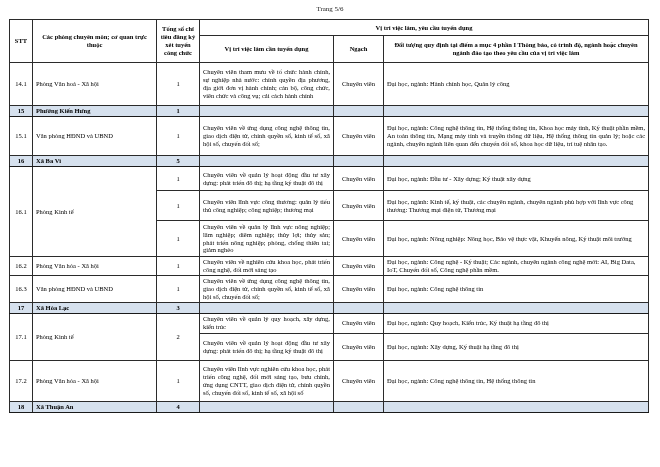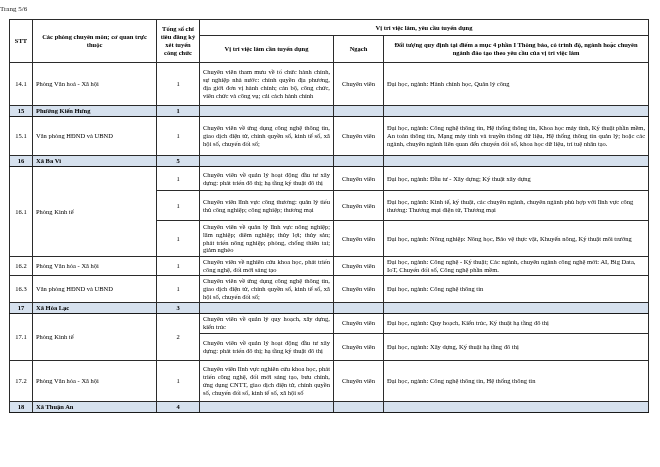--- a/index.html
+++ b/index.html
@@ -5,20 +5,21 @@
   * { box-sizing: border-box; }
   html, body {
     margin: 0; padding: 0;
     width: 660px; height: 467px;
     background: #ffffff;
     font-family: "Liberation Serif", "DejaVu Serif", serif;
     color: #000;
   }
   .page { position: relative; width: 660px; height: 467px; overflow: hidden; }
   .page-label {
+    text-align: center;
     font-size: 7px;
     padding-top: 5px;
     color: #222;
   }
   table.recruit {
     border-collapse: collapse;
     table-layout: fixed;
     width: 639px;
     margin: 6px 0 0 9px;
     border: 1.5px solid #1a1a1a;

